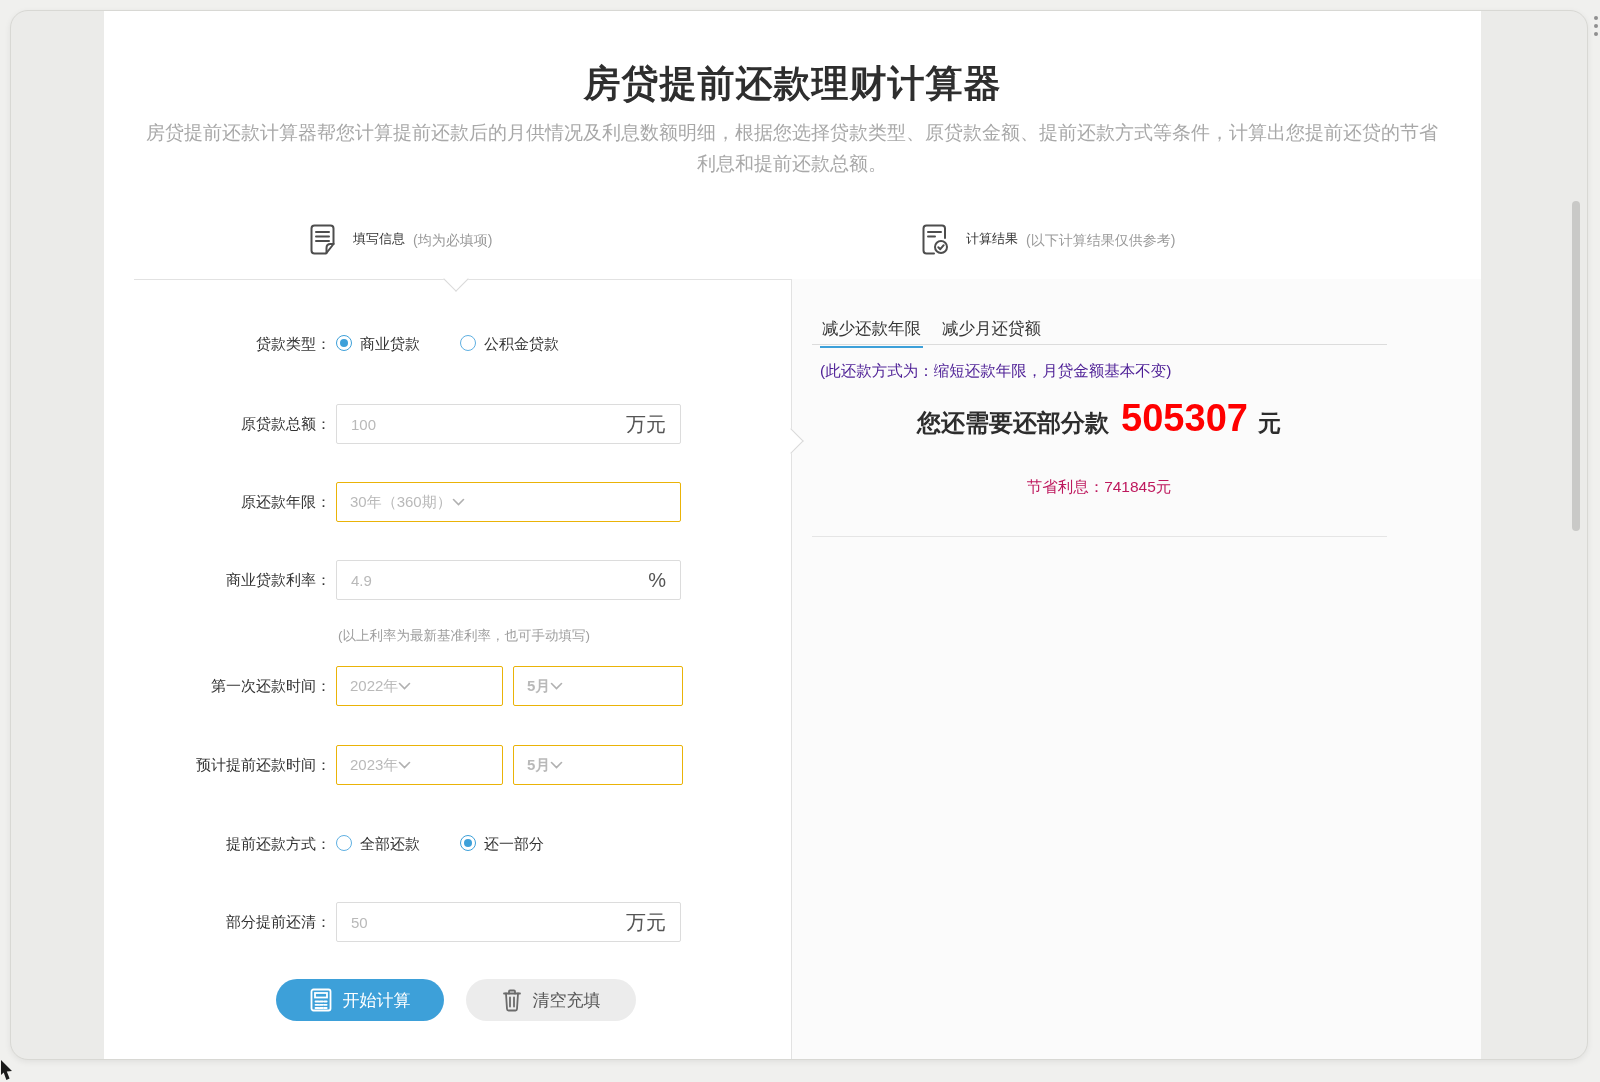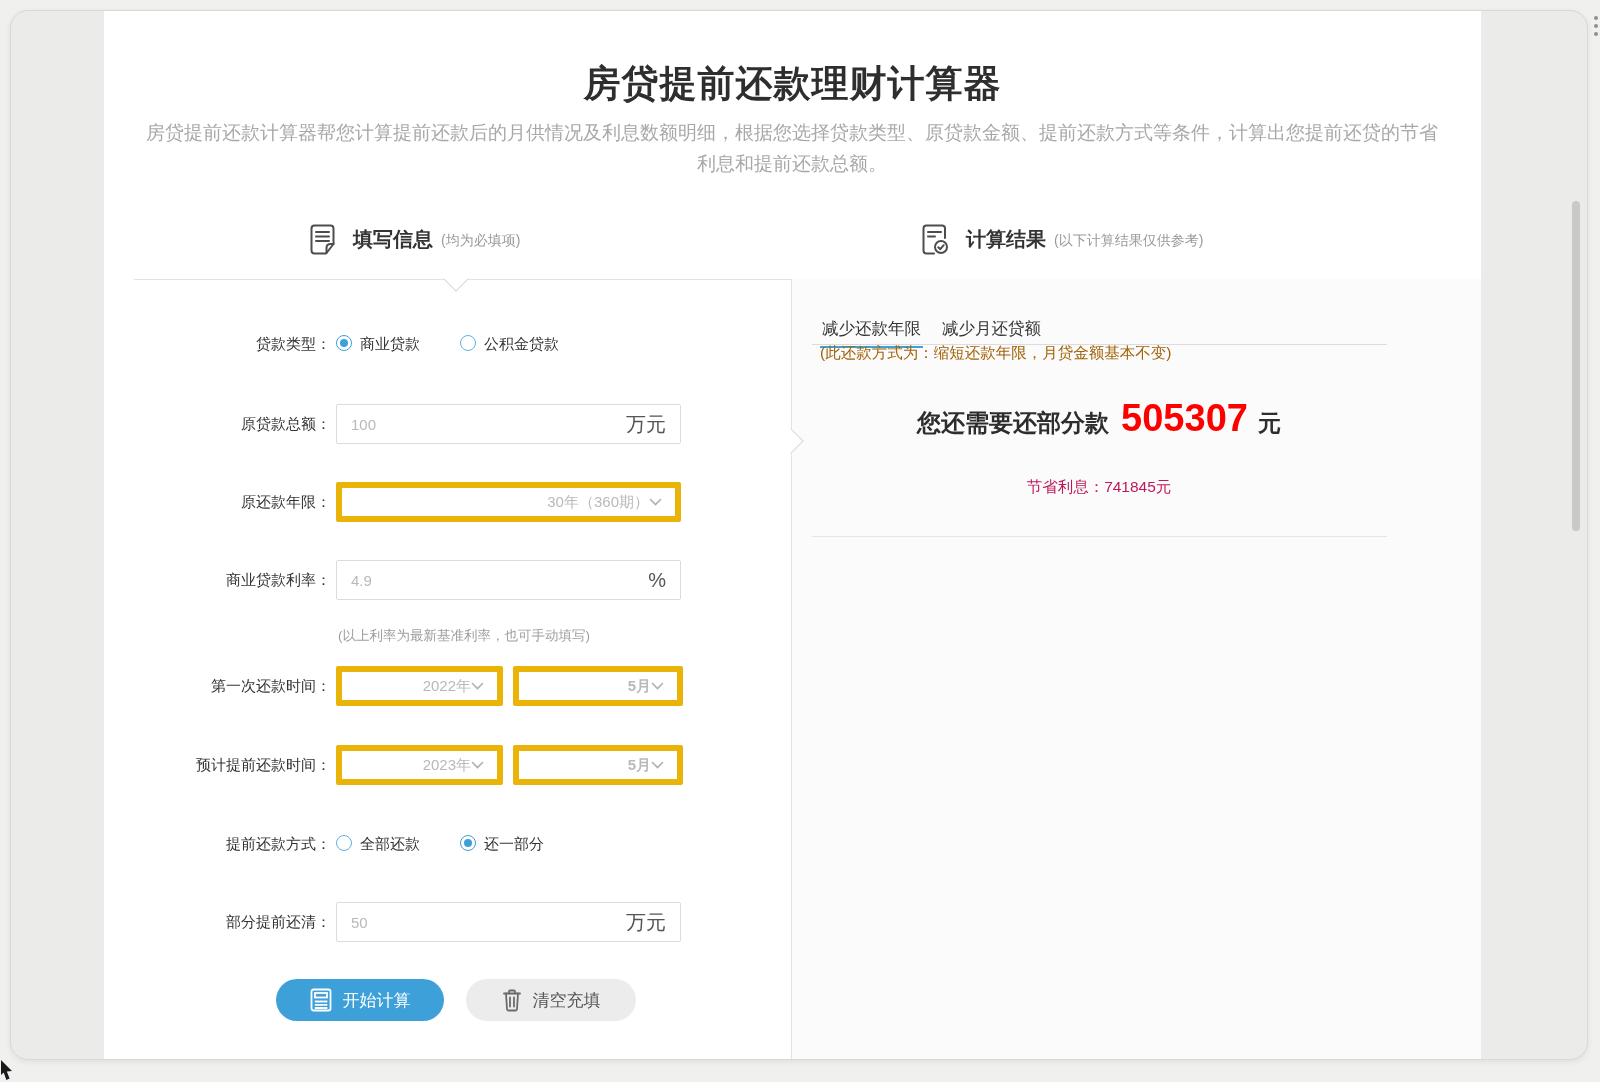--- a/index.html
+++ b/index.html
@@ -22,21 +22,21 @@
     font-size:37px; font-weight:600; color:#2e2e2e; letter-spacing:1px;
   }
   .page-subtitle {
     position:absolute; top:106px; left:38px; width:1300px; text-align:center;
     font-size:19px; line-height:31px; color:#a8a8a8;
   }
   .section-head { position:absolute; top:210px; display:flex; align-items:center; height:36px; }
   .section-head.form-head { left:205px; }
   .section-head.result-head { left:817px; }
   .section-head .sec-icon { margin-right:17px; display:flex; }
-  .sec-title { font-size:20px; font-weight:700; color:#333; }
+  .sec-title { font-size:13px; font-weight:400; color:#333; }
   .sec-note { font-size:14px; color:#9a9a9a; margin-left:8px; padding-top:3px; }
   .divider {
     position:absolute; top:268px; left:30px; width:1284px; height:0;
     border-top:1px solid #e2e2e2;
   }
   .notch-down {
     position:absolute; left:343px; top:259px; width:18px; height:18px;
     background:#fff; border-right:1px solid #d9d9d9; border-bottom:1px solid #d9d9d9;
     transform:rotate(45deg); z-index:3;
   }
@@ -59,22 +59,22 @@
     position:relative; width:345px; height:40px; background:#fff;
     border:1px solid #dcdcdc; border-radius:2px; display:flex; align-items:center;gap:40px;
   }
   .ibox input {
     border:none; outline:none; background:transparent; flex:1; height:100%;
     padding:0 0 0 14px; font-size:15px; color:#b9b9b9;
     font-family:"Liberation Sans","DejaVu Sans",sans-serif;
   }
   .ibox .unit { font-size:20px; color:#555; padding-right:14px; }
   .select {
-    height:40px; background:#fff; border:6px solid #eab308; border-radius:2px;
-    display:flex; align-items:center; justify-content:flex-end;
+    height:40px; background:#fff; border:1px solid #eab308; border-radius:2px;
+    display:flex; align-items:center; justify-content:flex-start;
     padding:0 13px; cursor:default;
   }
   .select .sval { font-size:15px; color:#b9b9b9; }
   .select.wide { width:345px; }
   .select.half1 { width:167px; }
   .select.half2 { width:170px; margin-left:10px;font-weight:bold; }
   .hint { position:absolute; left:234px; top:600px; font-size:13.5px; color:#9e9e9e;margin-top:16px; }
   .radio-opt { display:flex; align-items:flex-start; cursor:default; }
   .radio-opt.first { margin-right:40px; }
   .radio {
@@ -96,21 +96,21 @@
   .btn-calc { left:172px; width:168px; background:var(--accent,#3da0d9); color:#fff; }
   .btn-clear { left:362px; width:170px; background:#ececec; color:#555; }
   
   .tabs { position:absolute; left:28px; top:39px; display:flex; gap:17px; }
   .tab { position:relative; font-size:16.5px; color:#333; padding:0 2px 8px 2px; cursor:pointer; }
   .tab.active::after {
     content:""; position:absolute; left:0; right:0; bottom:0; height:2px;
     background:var(--accent,#3da0d9);
   }
   .tabline { position:absolute; left:20px; top:65px; width:575px; border-top:1px solid #dcdcdc; }
-  .method-note { position:absolute; left:28px; top:64px; font-size:15.5px; color:#a16207; }
+  .method-note { position:absolute; left:28px; top:82px; font-size:15.5px; color:#4c1d95; }
   .result-line { position:absolute; left:0; top:118px; width:614px; text-align:center; white-space:nowrap; }
   .result-line .prefix { font-size:24px; font-weight:700; color:#2d2d2d; }
   .result-line .big { font-size:38px; font-weight:700; color:var(--result-red,#ff0000); margin:0 10px 0 12px; }
   .result-line .runit { font-size:23px; font-weight:700; color:#2d2d2d; }
   .saved { position:absolute; left:0; top:198px; width:614px; text-align:center; font-size:15.5px; color:#be185d; }
   .result-divider { position:absolute; left:20px; top:257px; width:575px; border-top:1px solid #e5e5e5; }
   
   .scrollbar {
     position:absolute; right:7px; top:190px; width:8px; height:330px;
     border-radius:4px; background:#c9c9c7;

